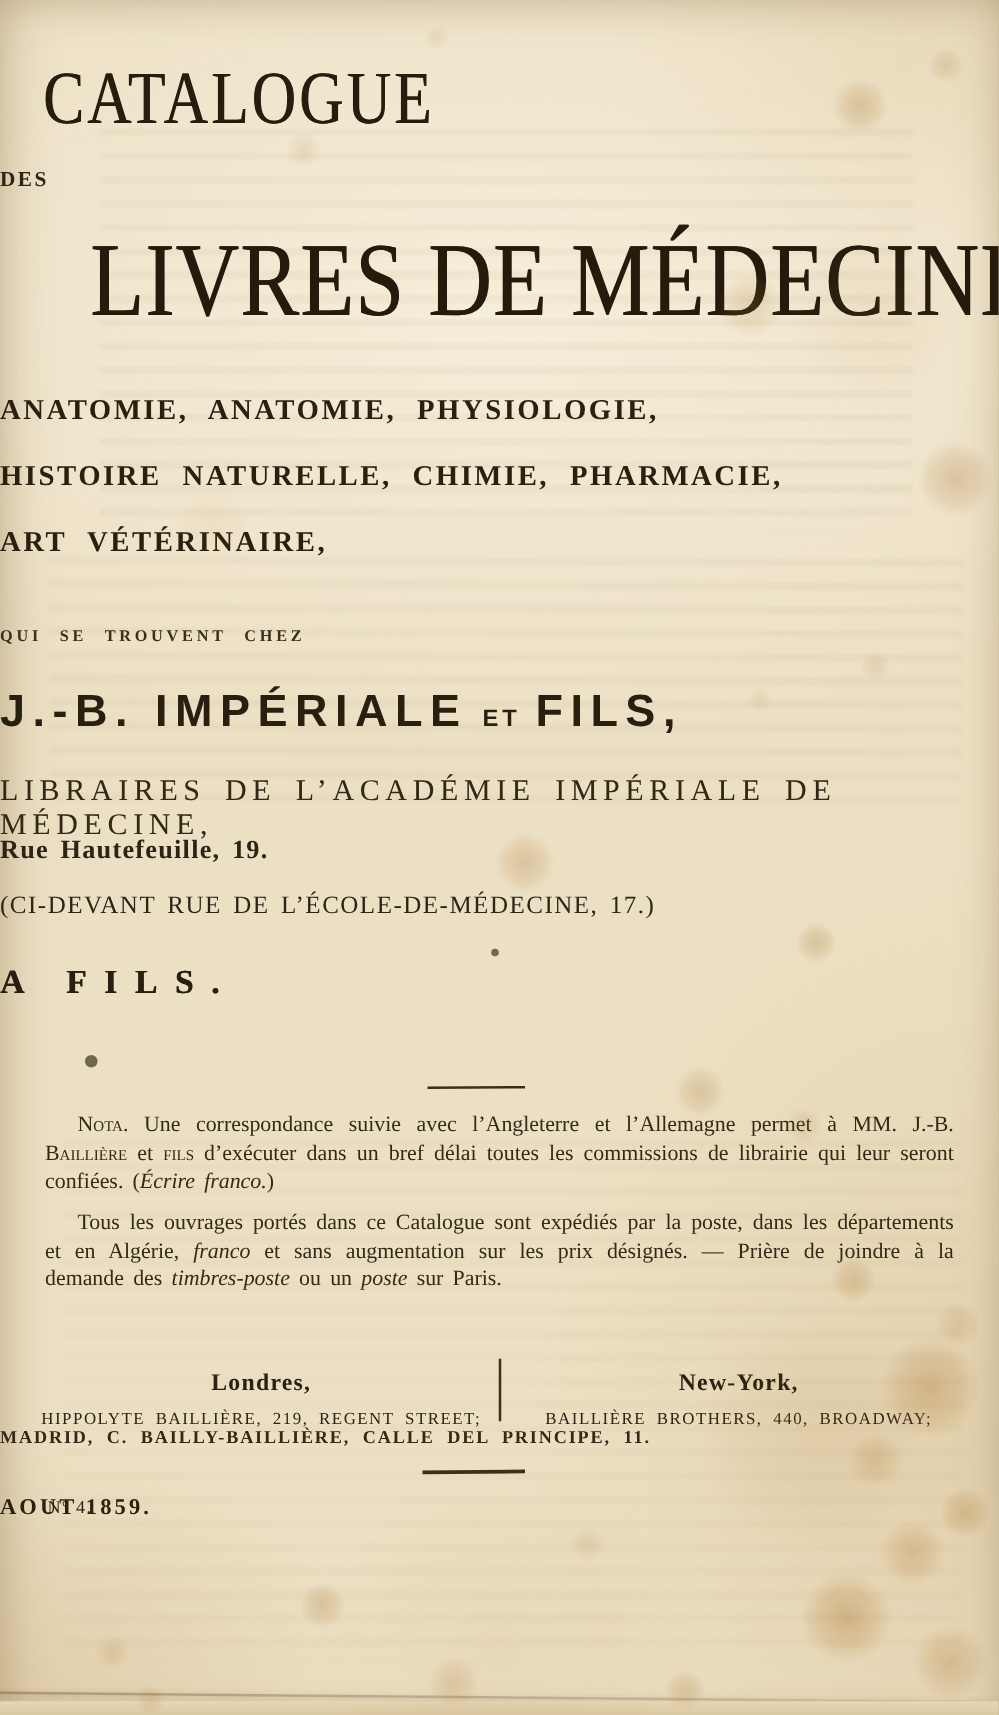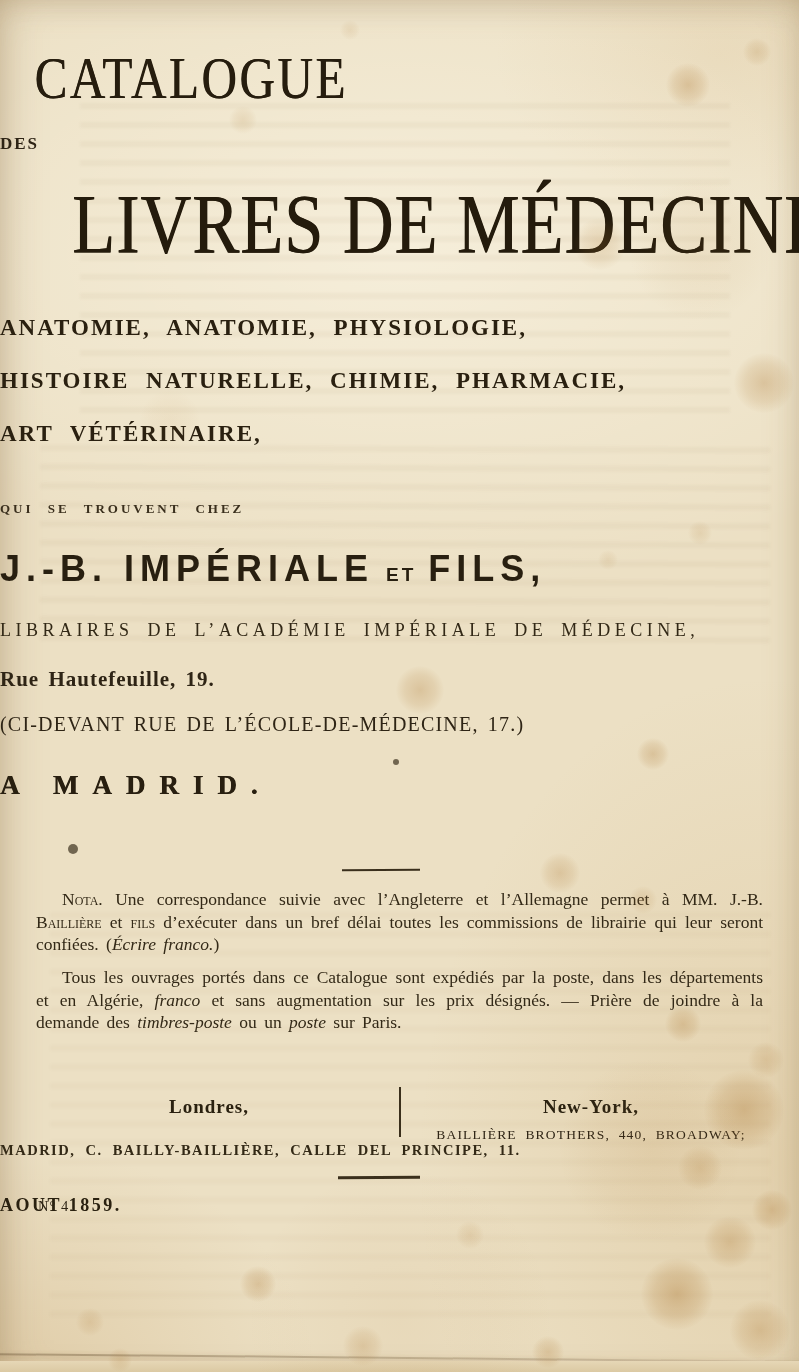--- a/index.html
+++ b/index.html
@@ -44,21 +44,21 @@
   .subject.s0{top:315px;}
   .subject.s1{top:368px;}
   .subject.s2{top:421px;}
 
   .availability{top:501px;font-size:13px;letter-spacing:3px;word-spacing:8px;font-weight:bold;color:#3a2f1d;}
 
   .publisher-name{top:548px;font-family:"Liberation Sans",sans-serif;font-weight:bold;
     font-size:36px;letter-spacing:6px;color:#281f10;white-space:nowrap;}
   .publisher-name .et{font-size:19px;letter-spacing:3px;padding:0 12px;}
 
-  .publisher-role{top:620px;font-size:18px;letter-spacing:4.5px;word-spacing:5px;color:#32281600;color:#322816;}
+  .publisher-role{top:620px;font-size:24px;letter-spacing:4.5px;word-spacing:5px;color:#32281600;color:#322816;}
   .publisher-street{top:667px;font-size:21px;font-weight:bold;letter-spacing:1px;word-spacing:3px;}
   .publisher-former{top:713px;font-size:20px;letter-spacing:1.2px;word-spacing:3px;}
   .publisher-city{top:770px;font-size:27px;font-weight:bold;letter-spacing:14px;color:#281f10;
     text-shadow:.4px 0 0 currentColor;}
 
   .rule{position:absolute;background:#3a2f1c;}
   .rule-1{top:869px;left:342px;width:78px;height:2px;transform:rotate(-.4deg);}
   .rule-2{top:1176px;left:338px;width:82px;height:2.5px;transform:rotate(-.5deg);}
 
   .para{position:absolute;left:36px;width:727px;font-size:17.5px;line-height:22.5px;
@@ -123,30 +123,31 @@
 
   <div class="abs availability">QUI SE TROUVENT CHEZ</div>
 
   <div class="abs publisher-name">
     <span>J.-B. IMPÉRIALE</span><span class="et">ET</span><span>FILS,</span>
   </div>
 
   <div class="abs publisher-role">LIBRAIRES DE L’ACADÉMIE IMPÉRIALE DE MÉDECINE,</div>
   <div class="abs publisher-street">Rue Hautefeuille, 19.</div>
   <div class="abs publisher-former">(CI-DEVANT RUE DE L’ÉCOLE-DE-MÉDECINE, 17.)</div>
-  <div class="abs publisher-city">A MADRID.</div>
+  <div class="abs publisher-city">A FILS.</div>
 
   <div class="rule rule-1"></div>
 
   <p class="para para-nota"><span class="sc">Nota.</span><span> Une correspondance suivie avec l’Angleterre et l’Allemagne permet à MM. J.-B. </span><span class="sc">Baillière</span><span> et </span><span class="sc">fils</span><span> d’exécuter dans un bref délai toutes les commissions de librairie qui leur seront confiées. (</span><span class="it">Écrire franco.</span><span>)</span></p>
 
   <p class="para para-shipping"><span>Tous les ouvrages portés dans ce Catalogue sont expédiés par la poste, dans les départements et en Algérie, </span><span class="it">franco</span><span> et sans augmentation sur les prix désignés. — Prière de joindre à la demande des </span><span class="it">timbres-poste</span><span> ou un </span><span class="it">poste</span><span> sur Paris.</span></p>
 
   <div class="branch branch-london">
     <div class="branch-city">Londres,</div>
+    <div class="branch-address">HIPPOLYTE BAILLIÈRE, 219, REGENT STREET;</div>
   </div>
 
   <div class="branch-divider"></div>
 
   <div class="branch branch-newyork">
     <div class="branch-city">New-York,</div>
     <div class="branch-address">BAILLIÈRE BROTHERS, 440, BROADWAY;</div>
   </div>
 
   <div class="abs branch-madrid">MADRID, C. BAILLY-BAILLIÈRE, CALLE DEL PRINCIPE, 11.</div>

